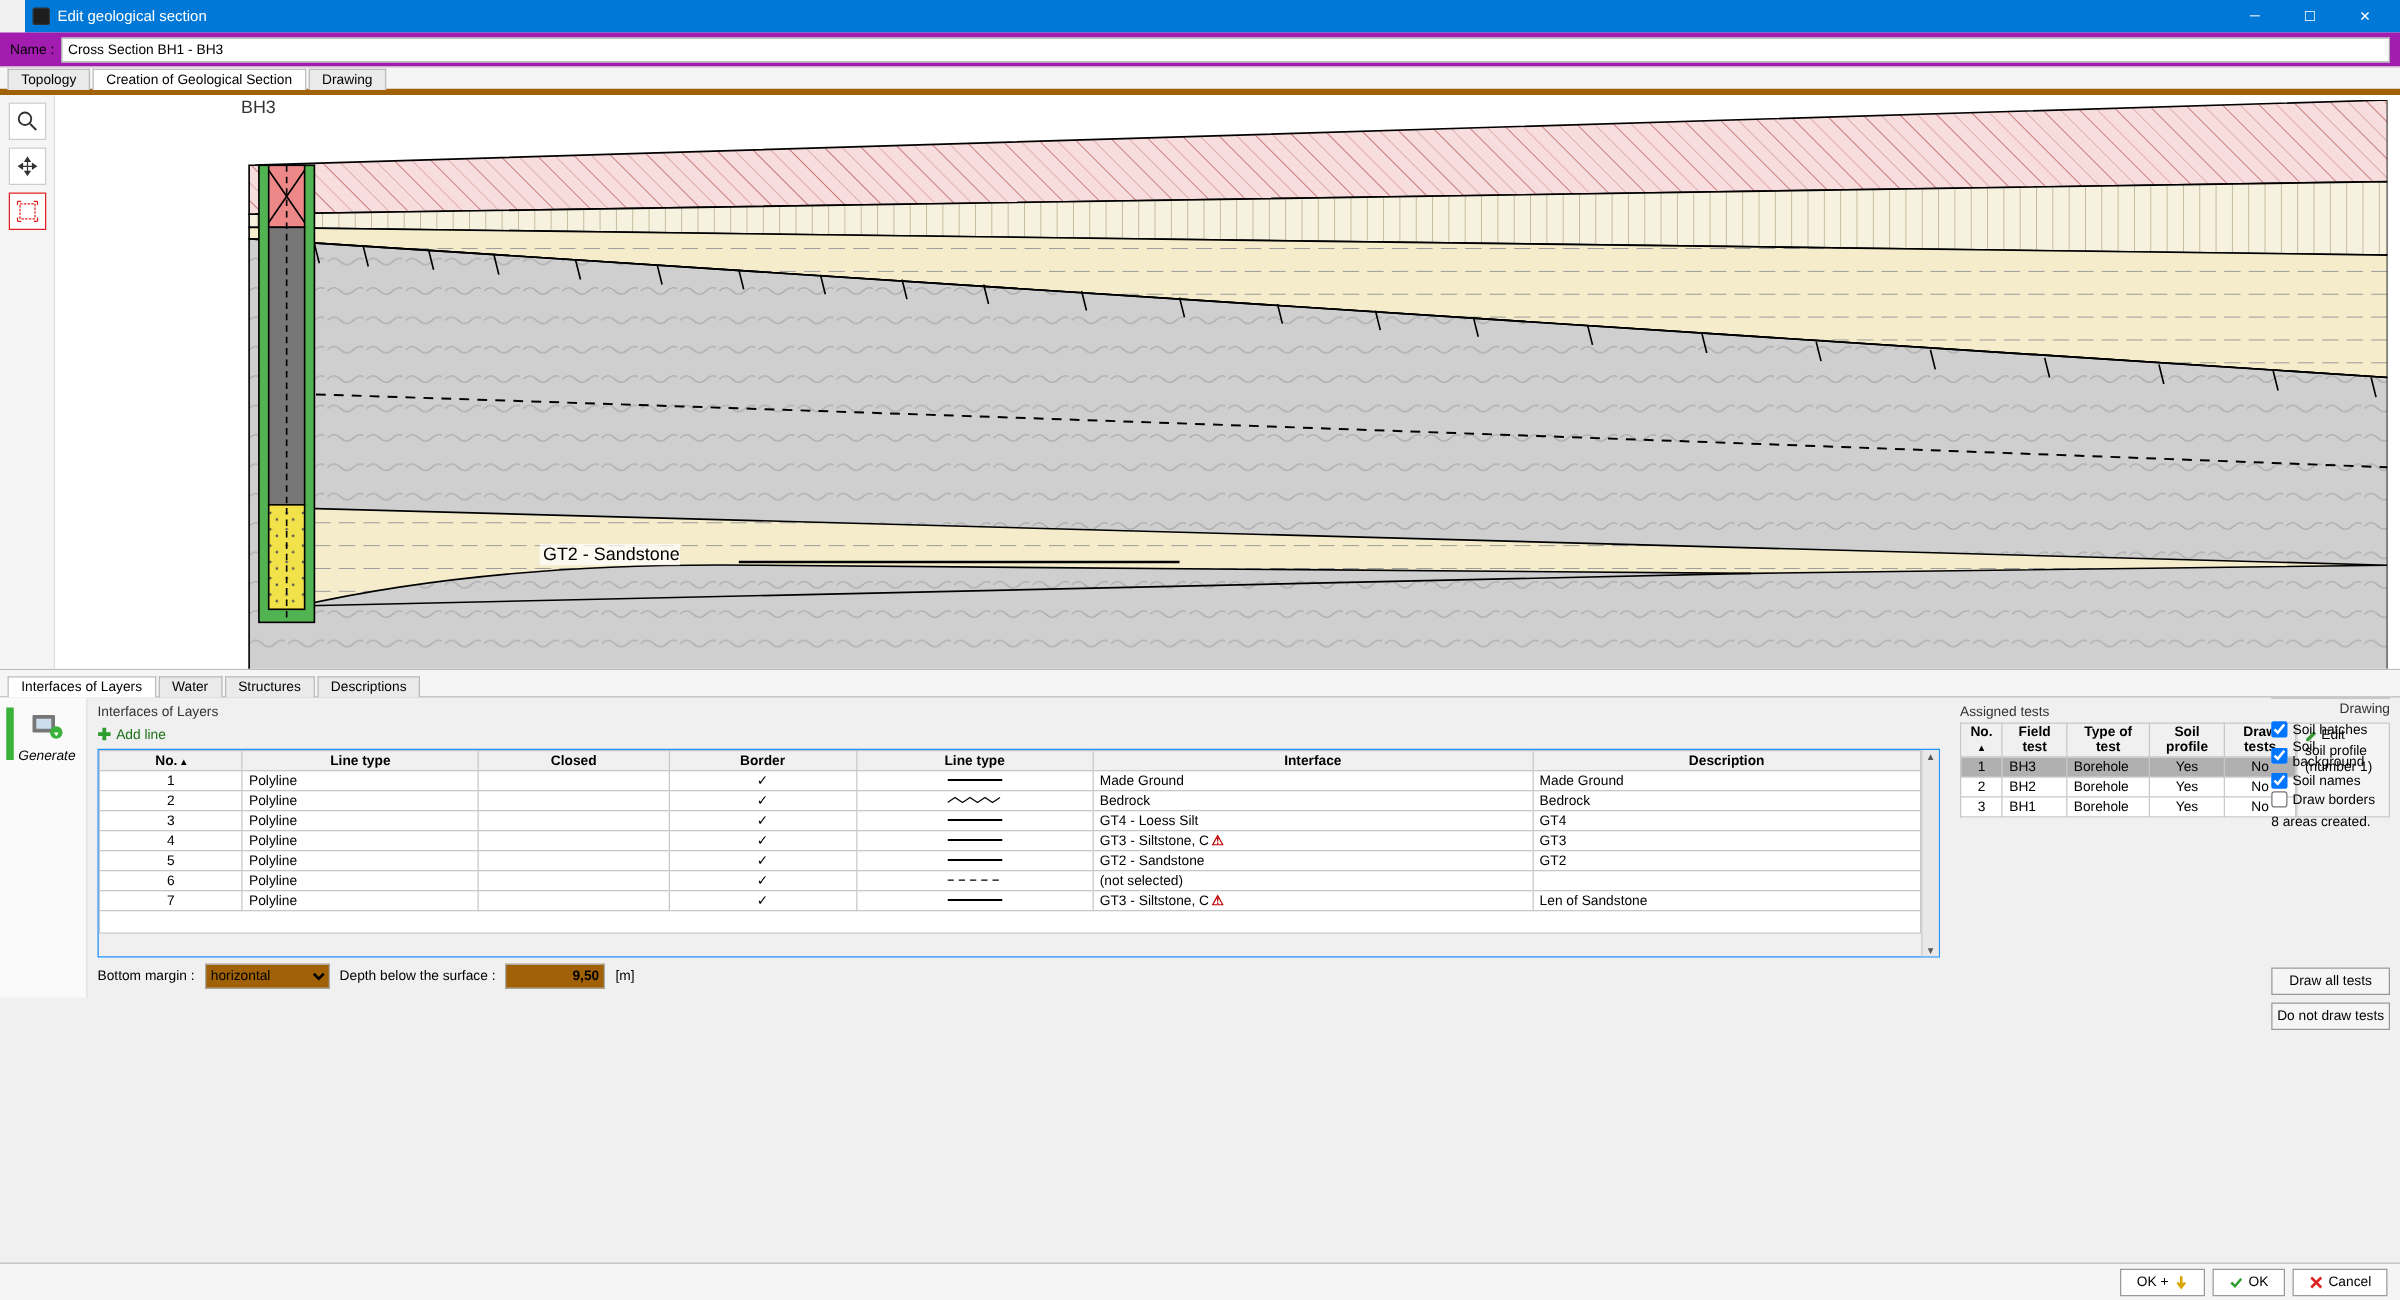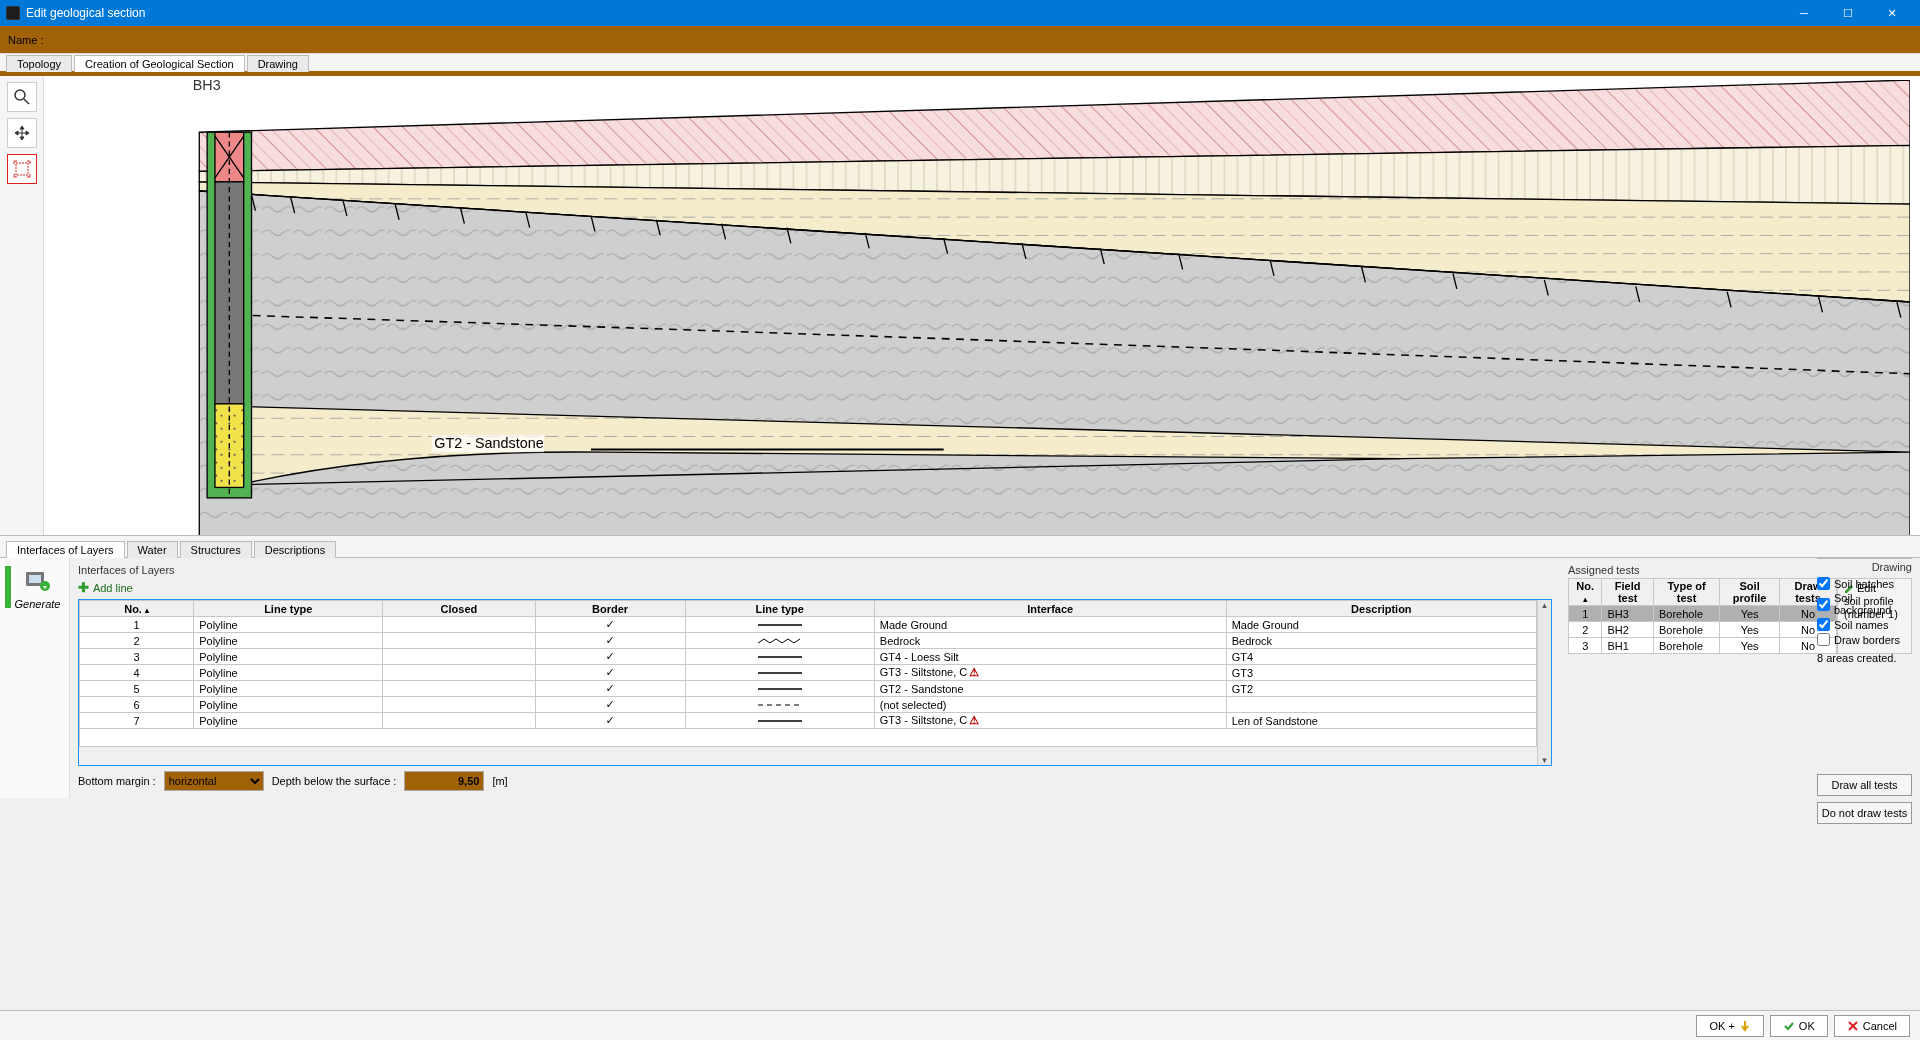--- a/index.html
+++ b/index.html
@@ -1,23 +1,23 @@
 <!DOCTYPE html>
 <html><head>
 <meta charset="utf-8">
 <style>
 * { box-sizing: border-box; margin: 0; padding: 0; font-family: "Segoe UI", Tahoma, sans-serif; font-size: 11px; }
 html, body { width: 100%; height: 100%; background: #f0f0f0; overflow: hidden; }
 
-.titlebar { height: 26px; background: #0078d7; color: #fff; display: flex; align-items: center; padding: 0 6px; }
+.titlebar { height: 26px; background: #0078d7; color: #fff; display: flex; align-items: center; padding: 0 6px; margin-left: 20px; }
 .titlebar .icon { width: 14px; height: 14px; background: #1e1e1e; border: 1px solid #333; margin-right: 6px; border-radius: 2px; }
 .titlebar .title { flex: 1; font-size: 12px; }
 .titlebar .winbtn { width: 44px; height: 26px; display: flex; align-items: center; justify-content: center; color: #fff; }
 
-.name-row { height: 28px; display: flex; align-items: center; padding: 0 8px; border-bottom: 1px solid #ddd; background: #a16207;}
+.name-row { height: 28px; display: flex; align-items: center; padding: 0 8px; border-bottom: 1px solid #ddd; background: #a21caf;}
 .name-row label { margin-right: 6px; }
 .name-row input { flex: 1; height: 20px; border: 1px solid #aaa; padding: 0 4px; background: #fff;}
 
 .tabs { display: flex; align-items: flex-end; height: 22px; padding: 0 6px; border-bottom: 5px solid #a16207; background: #f5f5f5;}
 .tab { padding: 2px 10px; border: 1px solid #bbb; border-bottom: none; background: #eaeaea; margin-right: 2px; position: relative; top: 1px; cursor: pointer;}
 .tab.active { background: #fff; }
 
 .workspace { display: flex; height: 460px; border-bottom: 1px solid #bbb; }
 .toolstrip { width: 44px; background: #f5f5f5; border-right: 1px solid #ddd; display: flex; flex-direction: column; align-items: center; padding-top: 6px; gap: 6px;}
 .toolbtn { width: 30px; height: 30px; border: 1px solid #ccc; background: #fff; display: flex; align-items: center; justify-content: center; cursor: pointer;}
@@ -78,20 +78,21 @@
 <div class="titlebar">
   <div class="icon"></div>
   <div class="title">Edit geological section</div>
   <div class="winbtn">─</div>
   <div class="winbtn">☐</div>
   <div class="winbtn">✕</div>
 </div>
 
 <div class="name-row">
   <label>Name :</label>
+  <input type="text" value="Cross Section BH1 - BH3" style="">
 </div>
 
 <div class="tabs">
   <div class="tab">Topology</div>
   <div class="tab active">Creation of Geological Section</div>
   <div class="tab">Drawing</div>
 </div>
 
 <div class="workspace">
   <div class="toolstrip">

